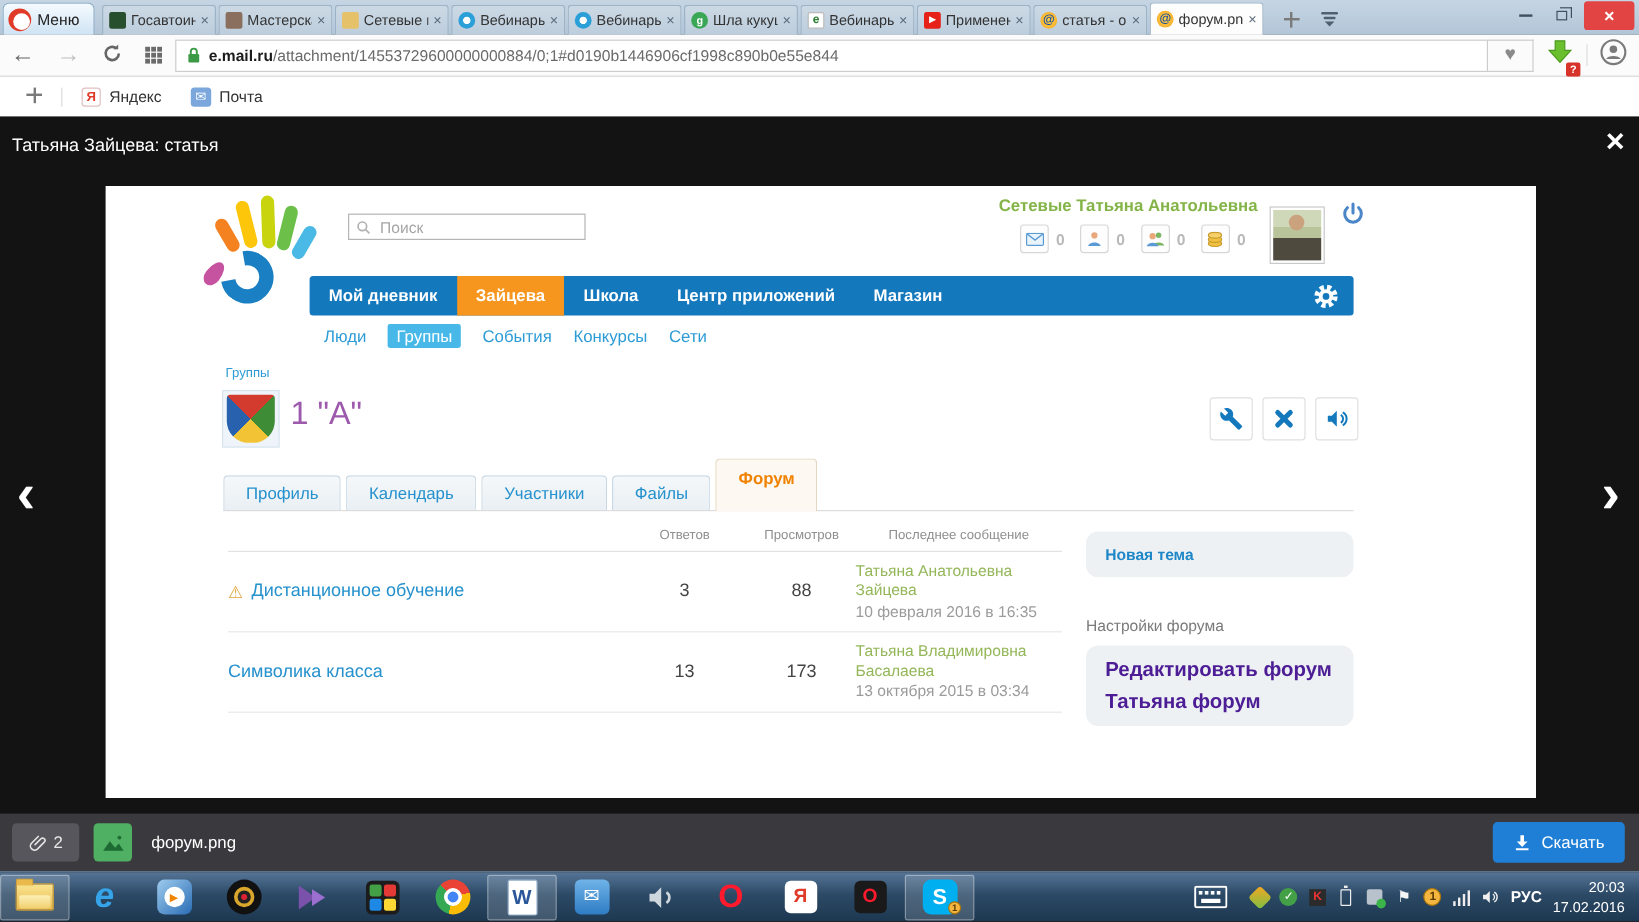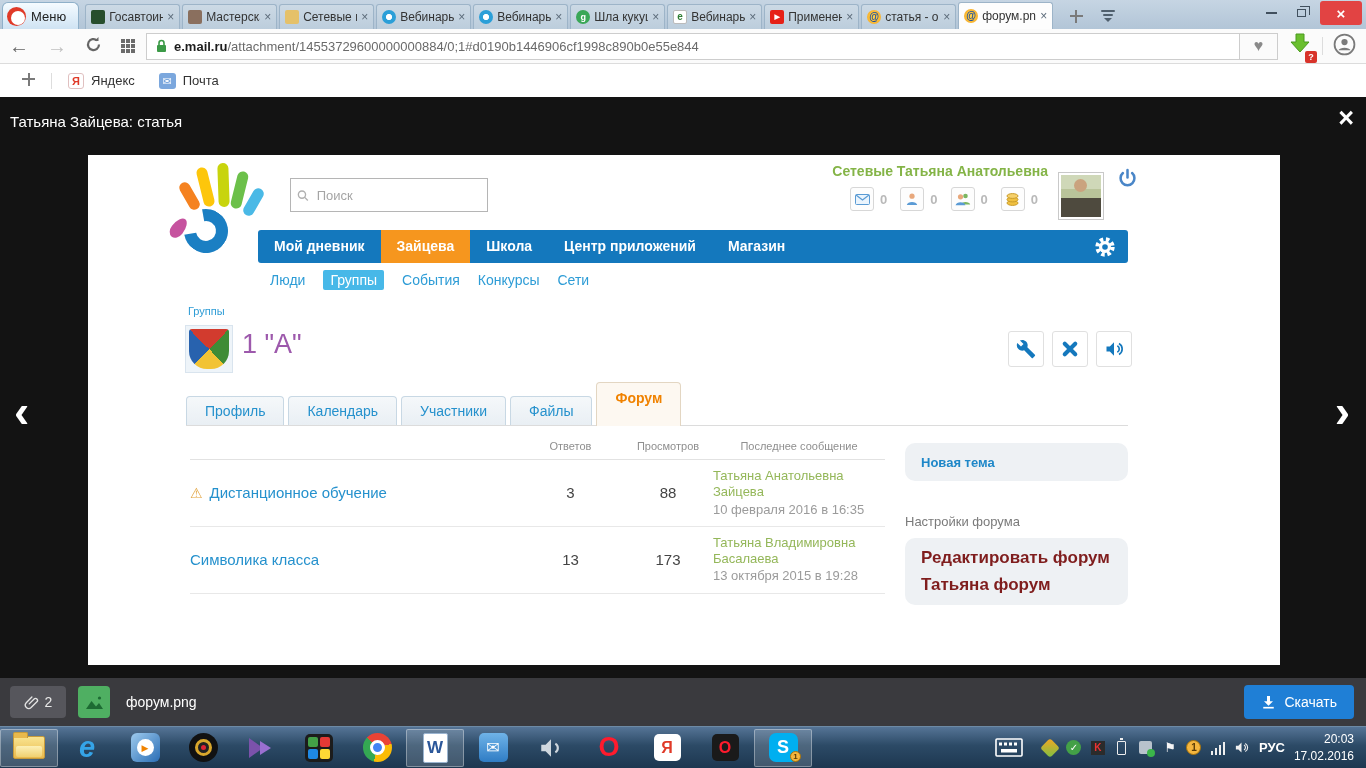--- a/index.html
+++ b/index.html
@@ -73,21 +73,21 @@
   .page{position:absolute;left:88px;top:155px;width:1192px;height:510px;background:#fff;}
   .p-abs{position:absolute;}
 
   
   .logo{left:92px;top:6px;width:88px;height:106px;}
   .finger{position:absolute;width:11px;border-radius:6px;}
   .logo-d{position:absolute;left:4px;top:48px;width:44px;height:44px;border:12px solid #1b7fc3;border-left-color:transparent;border-radius:50%;transform:rotate(35deg);}
   .logo-petal{position:absolute;left:-8px;top:56px;width:13px;height:22px;background:#c6539f;border-radius:50%/60% 60% 40% 40%;transform:rotate(38deg);}
 
   
-  .search{left:202px;top:23px;width:198px;height:34px;border:1px solid #b5b5b5;display:flex;align-items:center;gap:6px;padding:0 6px;}
+  .search{left:202px;top:23px;width:198px;height:22px;border:1px solid #b5b5b5;display:flex;align-items:center;gap:6px;padding:0 6px;}
   .search input{border:none;outline:none;width:100%;font-size:13px;color:#777;background:transparent;}
   .search input::placeholder{color:#a5a5a5;}
 
   
   .user-name{right:232px;top:8px;color:#84b447;font-weight:bold;font-size:14px;}
   .counters{right:235px;top:32px;display:flex;align-items:center;gap:6px;}
   .cbox{width:24px;height:24px;border:1px solid #d7d7d7;border-radius:3px;background:#fdfdfd;display:flex;align-items:center;justify-content:center;}
   .cnum{color:#b9b9b9;font-size:13px;font-weight:bold;margin-right:7px;}
   .uavatar{right:176px;top:17px;width:46px;height:48px;border:1px solid #c9c9c9;background:#fff;padding:2px;}
   .uavatar .photo{width:100%;height:100%;background:linear-gradient(#cfd8b8 0 34%,#b9c49a 34% 55%,#4e4a3e 55%);position:relative;}
@@ -126,21 +126,21 @@
   .tnum{text-align:center;font-size:15px;color:#444;}
   .tauth{font-size:13px;line-height:1.25;}
   .tauth .a{color:#94b759;}
   .tauth .d{color:#9b9b9b;margin-top:1px;}
 
   
   .sideb{left:817px;top:288px;width:223px;}
   .side-btn{height:38px;background:#eef1f4;border-radius:10px;display:flex;align-items:center;padding:0 16px;color:#1e87c8;font-size:13px;font-weight:bold;}
   .side-label{margin-top:33px;color:#7a7a7a;font-size:13px;}
   .side-box{margin-top:9px;background:#eef1f4;border-radius:10px;padding:10px 16px;display:flex;flex-direction:column;gap:7px;}
-  .side-link{color:#7f1d1d;font-size:17px;font-weight:bold;}
+  .side-link{color:#4c1d95;font-size:17px;font-weight:bold;}
 
   
   .attachbar{position:absolute;left:0;top:678px;width:100%;height:48px;background:#3a3a3e;display:flex;align-items:center;}
   .clip-btn{margin-left:10px;width:56px;height:32px;background:#56565c;border-radius:4px;color:#e8e8e8;display:flex;align-items:center;justify-content:center;gap:6px;font-size:14px;}
   .thumb{margin-left:12px;width:32px;height:32px;background:#4faf62;border-radius:4px;display:flex;align-items:center;justify-content:center;}
   .fname{margin-left:16px;color:#fff;font-size:14px;}
   .dl-button{margin-left:auto;margin-right:12px;height:34px;background:#1f7fd6;border-radius:4px;color:#fff;display:flex;align-items:center;gap:9px;padding:0 17px;font-size:14px;}
 
   
   .taskbar{position:absolute;left:0;top:726px;width:100%;height:42px;background:linear-gradient(#557496,#2c4a66 45%,#1d3750);border-top:1px solid #6d8aa5;display:flex;align-items:center;}
@@ -471,21 +471,21 @@
         </span>
       </div>
       <div class="trow">
         <span class="ttitle">
           <a>Символика класса</a>
         </span>
         <span class="tnum">13</span>
         <span class="tnum">173</span>
         <span class="tauth">
           <div class="a">Татьяна Владимировна Басалаева</div>
-          <div class="d">13 октября 2015 в 19:28</div>
+          <div class="d">13 октября 2015 в 03:34</div>
         </span>
       </div>
     </div>
 
     <div class="p-abs sideb">
       <div class="side-btn">Новая тема</div>
       <div class="side-label">Настройки форума</div>
       <div class="side-box">
         <a class="side-link">Редактировать форум</a>
         <a class="side-link">Татьяна форум</a>

